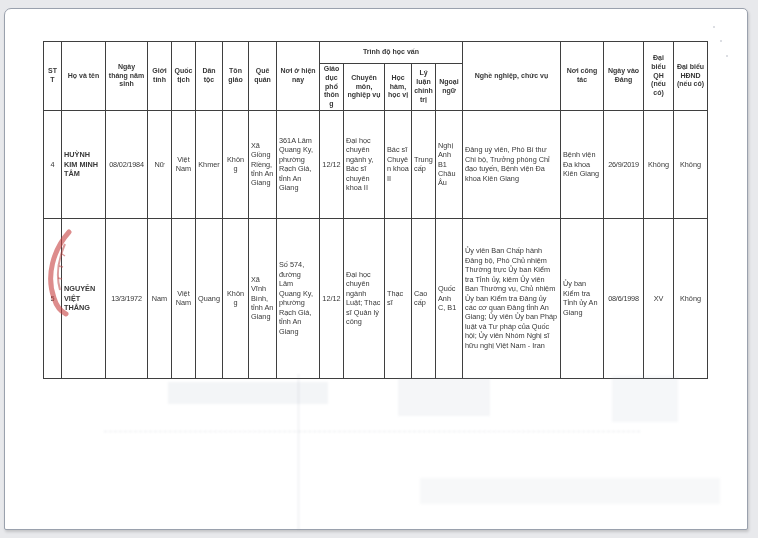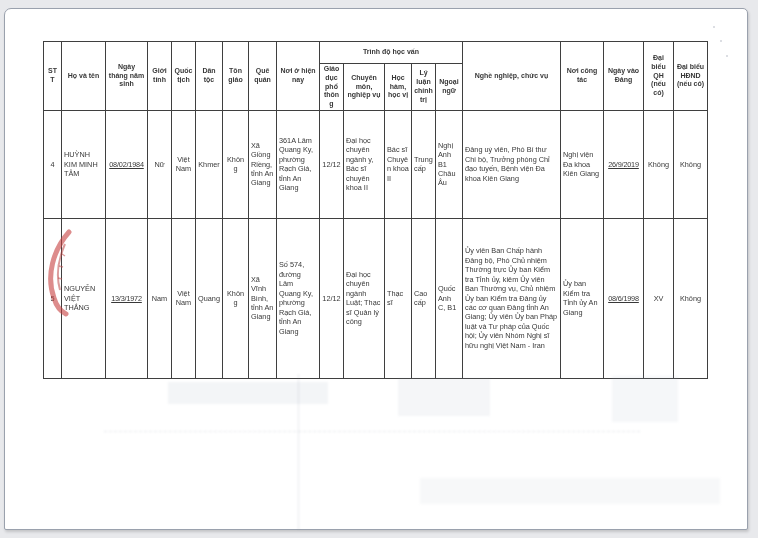--- a/index.html
+++ b/index.html
@@ -30,22 +30,22 @@
     font-size:7px;font-weight:bold;text-align:center;line-height:1.25;
     background:#ffffff;
   }
   .roster td{font-size:7.3px;line-height:1.3;}
   .h-group{height:22px;}
   .h-sub{height:30px;}
   .r4{height:108px;}
   .r5{height:160px;}
   .center{text-align:center;}
   .left{text-align:left;}
-  .nowrap{white-space:nowrap;letter-spacing:-0.2px;text-decoration:underline;}
-  .name{text-transform:uppercase;}
+  .nowrap{white-space:nowrap;letter-spacing:-0.2px;}
+  .name{text-transform:uppercase;font-weight:bold;}
   .brk{word-break:break-all;}
   
   .red-mark{position:absolute;left:42px;top:228px;width:40px;height:90px;pointer-events:none;}
   
   .ghost{position:absolute;pointer-events:none;filter:blur(1.2px);}
   .ghost-vline{left:298px;top:374px;width:1px;height:156px;background:rgba(140,152,168,.20);}
   .ghost-hline{left:104px;top:431px;width:536px;height:0;border-top:1px dashed rgba(140,152,168,.22);}
   .ghost-blob1{left:168px;top:382px;width:160px;height:22px;background:rgba(160,175,192,.12);}
   .ghost-blob2{left:398px;top:378px;width:92px;height:38px;background:rgba(160,175,192,.11);}
   .ghost-blob3{left:612px;top:376px;width:66px;height:46px;background:rgba(160,175,192,.10);}
@@ -118,21 +118,21 @@
       <td class="center">Khmer</td>
       <td class="center">Không</td>
       <td class="left">Xã Giồng Riềng, tỉnh An Giang</td>
       <td class="left">361A Lâm Quang Ky, phường Rạch Giá, tỉnh An Giang</td>
       <td class="center">12/12</td>
       <td class="left">Đại học chuyên ngành y, Bác sĩ chuyên khoa II</td>
       <td class="left">Bác sĩ Chuyên khoa II</td>
       <td class="left">Trung cấp</td>
       <td class="left">Nghị Anh B1 Châu Âu</td>
       <td class="left">Đảng uỷ viên, Phó Bí thư Chi bộ, Trưởng phòng Chỉ đạo tuyến, Bệnh viện Đa khoa Kiên Giang</td>
-      <td class="left">Nghị viện Đa khoa Kiên Giang</td>
+      <td class="left">Bệnh viện Đa khoa Kiên Giang</td>
       <td class="center nowrap">26/9/2019</td>
       <td class="center">Không</td>
       <td class="center">Không</td>
     </tr>
     <tr class="r5">
       <td class="center">5</td>
       <td class="left name">NGUYỄN VIỆT THẮNG</td>
       <td class="center nowrap">13/3/1972</td>
       <td class="center">Nam</td>
       <td class="center">Việt Nam</td>

